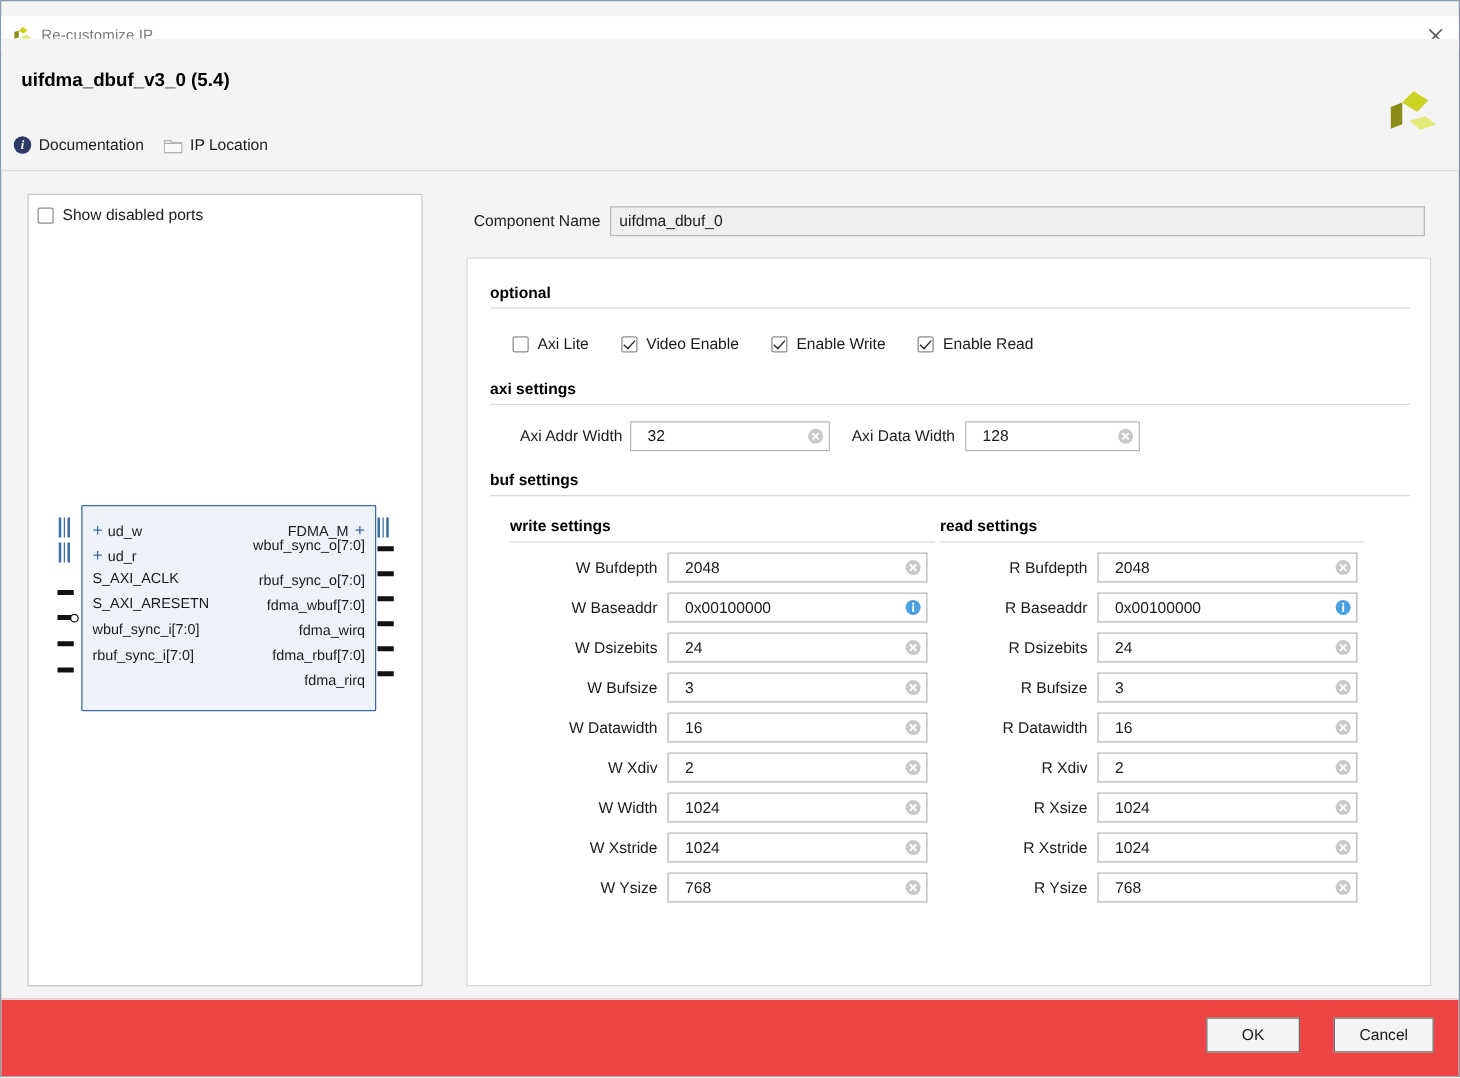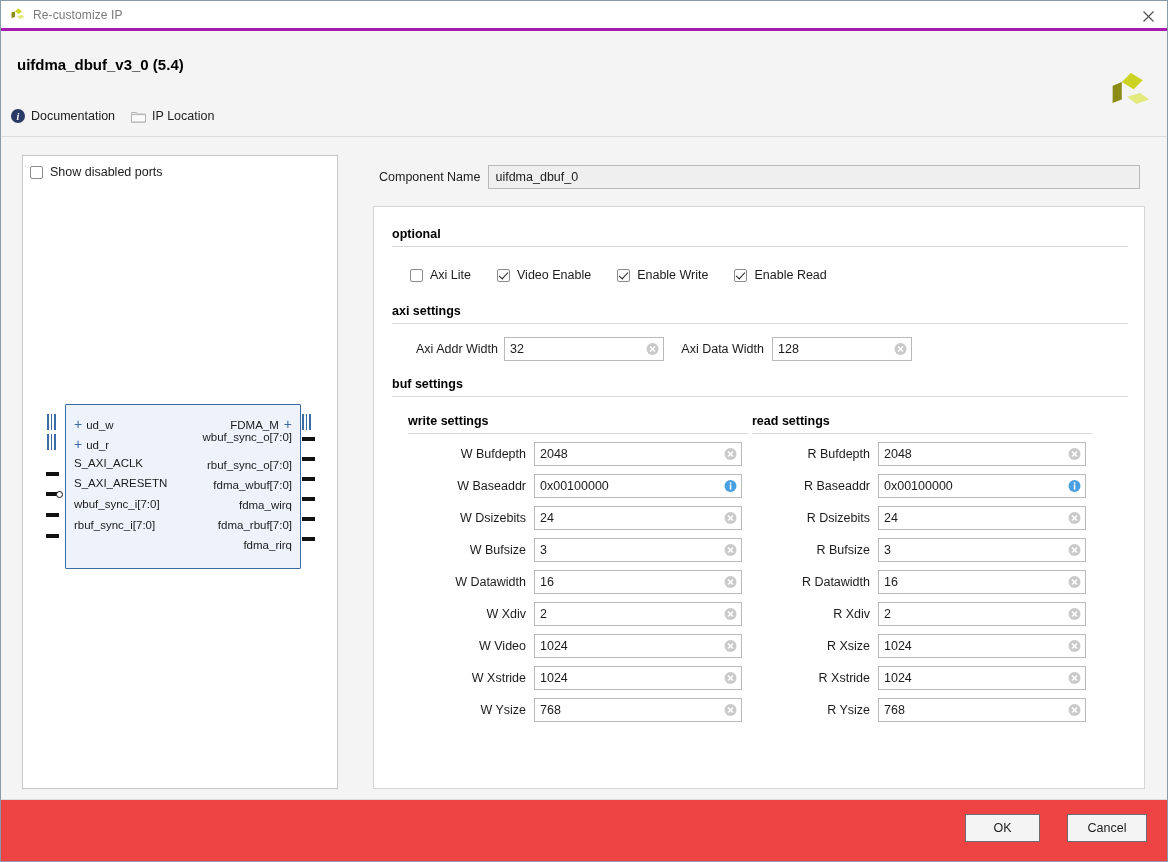--- a/index.html
+++ b/index.html
@@ -15,24 +15,24 @@
   #app {
     position: relative;
     width: 1168px; height: 862px;
     background: #f4f4f4;
     border: 1px solid #8a9aa8;
     overflow: hidden;
   }
 
   
   .titlebar {
-    position: absolute; left: 0; top: 0;
+    position: absolute; left: 0; top: 12px;
     width: 1166px; height: 30px;
     background: #ffffff;
-    border-bottom: 3px solid #a21caf;
+    border-bottom: 1px solid #a21caf;
     display: flex; align-items: center;
   }
   .titlebar .tb-logo {
     width: 16px; height: 16px;
     margin-left: 9px; margin-right: 7px;
     position: relative; flex: 0 0 auto;
   }
   .titlebar .tb-title {
     font-size: 12px; color: #7a7a7a;
     letter-spacing: .1px;
@@ -185,21 +185,21 @@
   .frow { display: flex; align-items: center; }
   .flabel {
     font-size: 12.5px; color: #1b1b1b; text-align: right;
     white-space: nowrap;
   }
   .fwrap { position: relative; }
   .finput {
     width: 100%; height: 24px;
     background: #fff; border: 1px solid #b9b9b9;
     font-size: 12.5px; color: #1b1b1b;
-    padding: 0 26px 0 5px;
+    padding: 0 26px 0 13px;
     font-family: "Liberation Sans", sans-serif;
     line-height: 22px;
   }
   .fbtn {
     position: absolute; right: 5px; top: 50%;
     transform: translateY(-50%);
     width: 13px; height: 13px; cursor: pointer;
   }
   .fbtn svg { display: block; }
 
@@ -454,21 +454,21 @@
               <span class="flabel" style="width: 96px; margin-right: 8px;">W Xdiv</span>
               <span class="fwrap" style="width: 208px;"><input class="finput" value="2" style=""><span class="fbtn">
                   <svg width="13" height="13" viewBox="0 0 13 13">
                     <circle cx="6.5" cy="6.5" r="6" fill="#c9c9c9"></circle>
                     <line x1="4" y1="4" x2="9" y2="9" stroke="#fff" stroke-width="1.5"></line>
                     <line x1="9" y1="4" x2="4" y2="9" stroke="#fff" stroke-width="1.5"></line>
                   </svg>
                 </span></span>
             </div>
             <div class="frow" style="margin-top: 8px; margin-left: 22px;">
-              <span class="flabel" style="width: 96px; margin-right: 8px;">W Video</span>
+              <span class="flabel" style="width: 96px; margin-right: 8px;">W Width</span>
               <span class="fwrap" style="width: 208px;"><input class="finput" value="1024" style=""><span class="fbtn">
                   <svg width="13" height="13" viewBox="0 0 13 13">
                     <circle cx="6.5" cy="6.5" r="6" fill="#c9c9c9"></circle>
                     <line x1="4" y1="4" x2="9" y2="9" stroke="#fff" stroke-width="1.5"></line>
                     <line x1="9" y1="4" x2="4" y2="9" stroke="#fff" stroke-width="1.5"></line>
                   </svg>
                 </span></span>
             </div>
             <div class="frow" style="margin-top: 8px; margin-left: 22px;">
               <span class="flabel" style="width: 96px; margin-right: 8px;">W Xstride</span>

